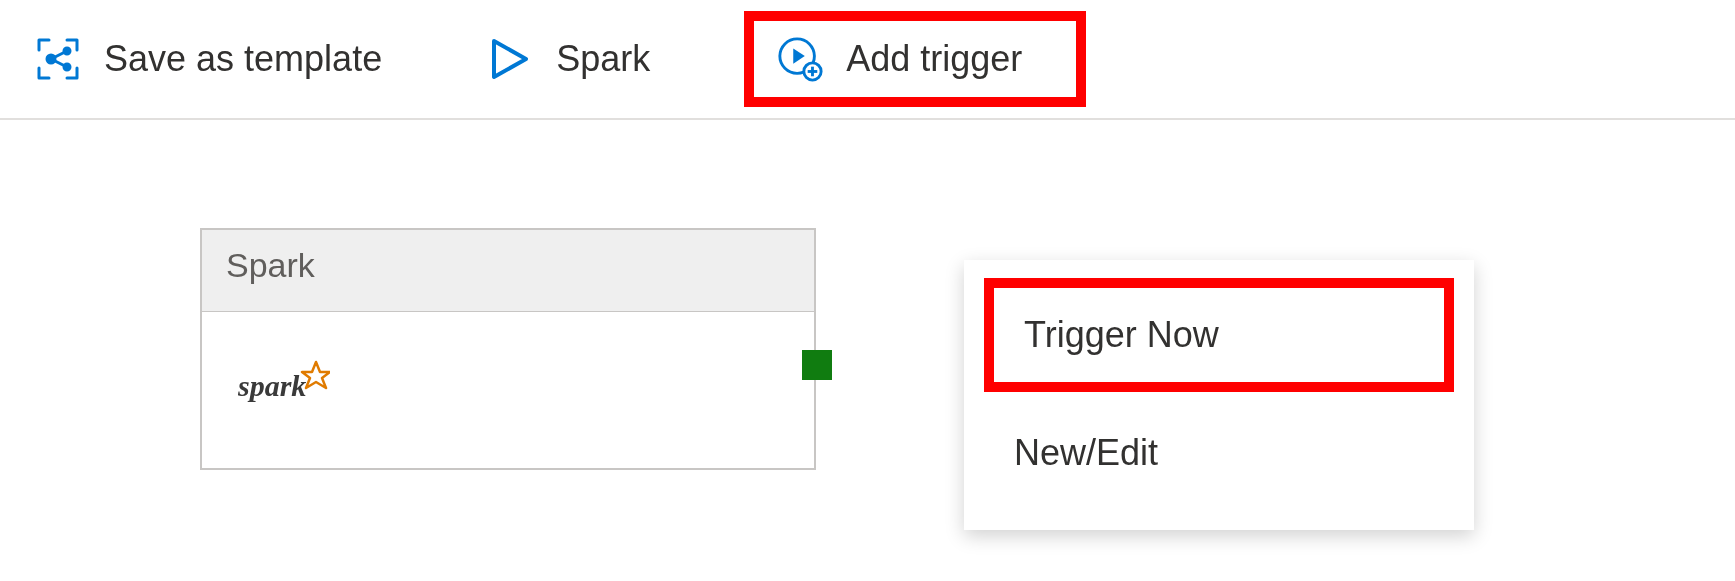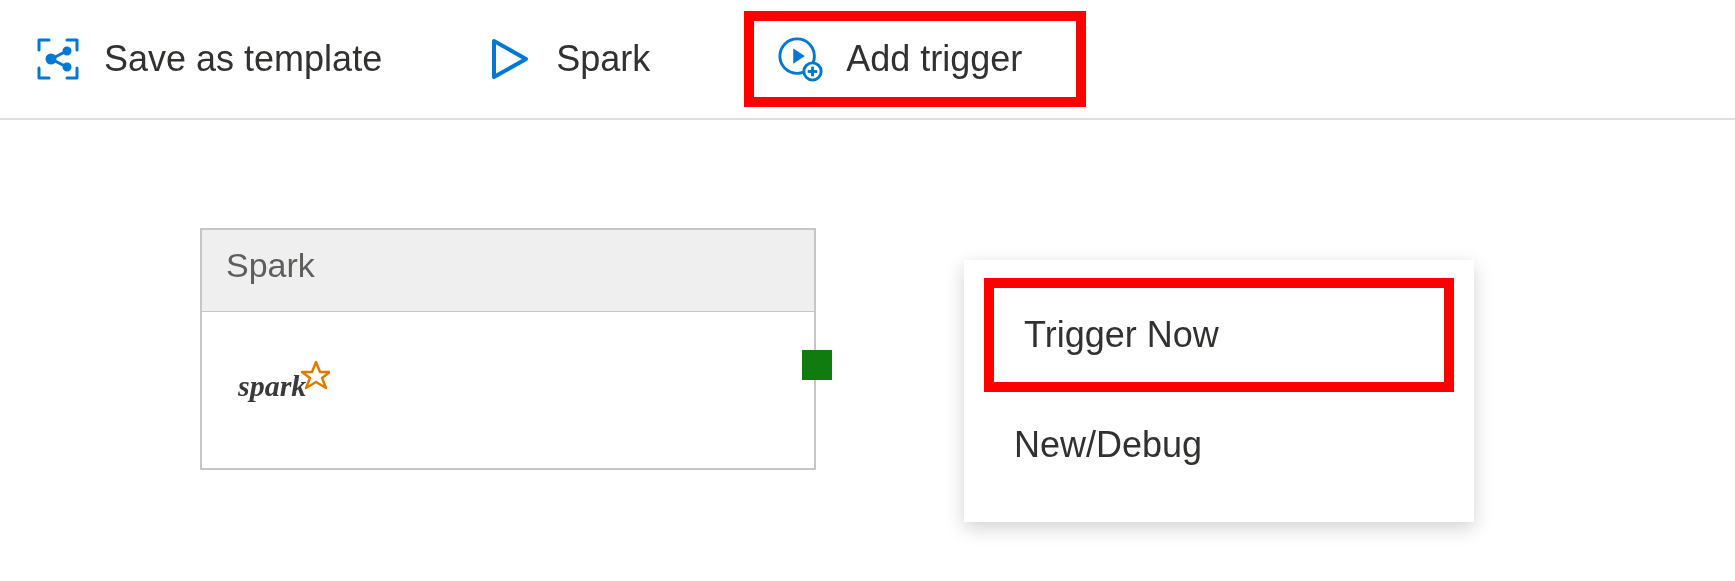--- a/index.html
+++ b/index.html
@@ -73,21 +73,21 @@
     box-sizing: border-box;
   }
   .dd-item {
     font-size: 36px;
     color: var(--text-dark);
     padding: 26px 30px;
     cursor: pointer;
   }
   .dd-highlight {
     border: 10px solid var(--highlight-red);
-    margin-bottom: 6px;
+    margin-bottom: 14px;
   }
 
   
   .canvas {
     position: relative;
     width: 100%;
     height: calc(100% - 120px);
   }
   .node {
     position: absolute;
@@ -193,17 +193,17 @@
       </span>
     </div>
     <div class="node-port"></div>
   </div>
 
   <div class="dropdown">
     <div class="dd-item dd-highlight">
       <span>Trigger Now</span>
     </div>
     <div class="dd-item">
-      <span>New/Debug</span>
+      <span>New/Edit</span>
     </div>
   </div>
 
 </div>
 
 </body></html>

